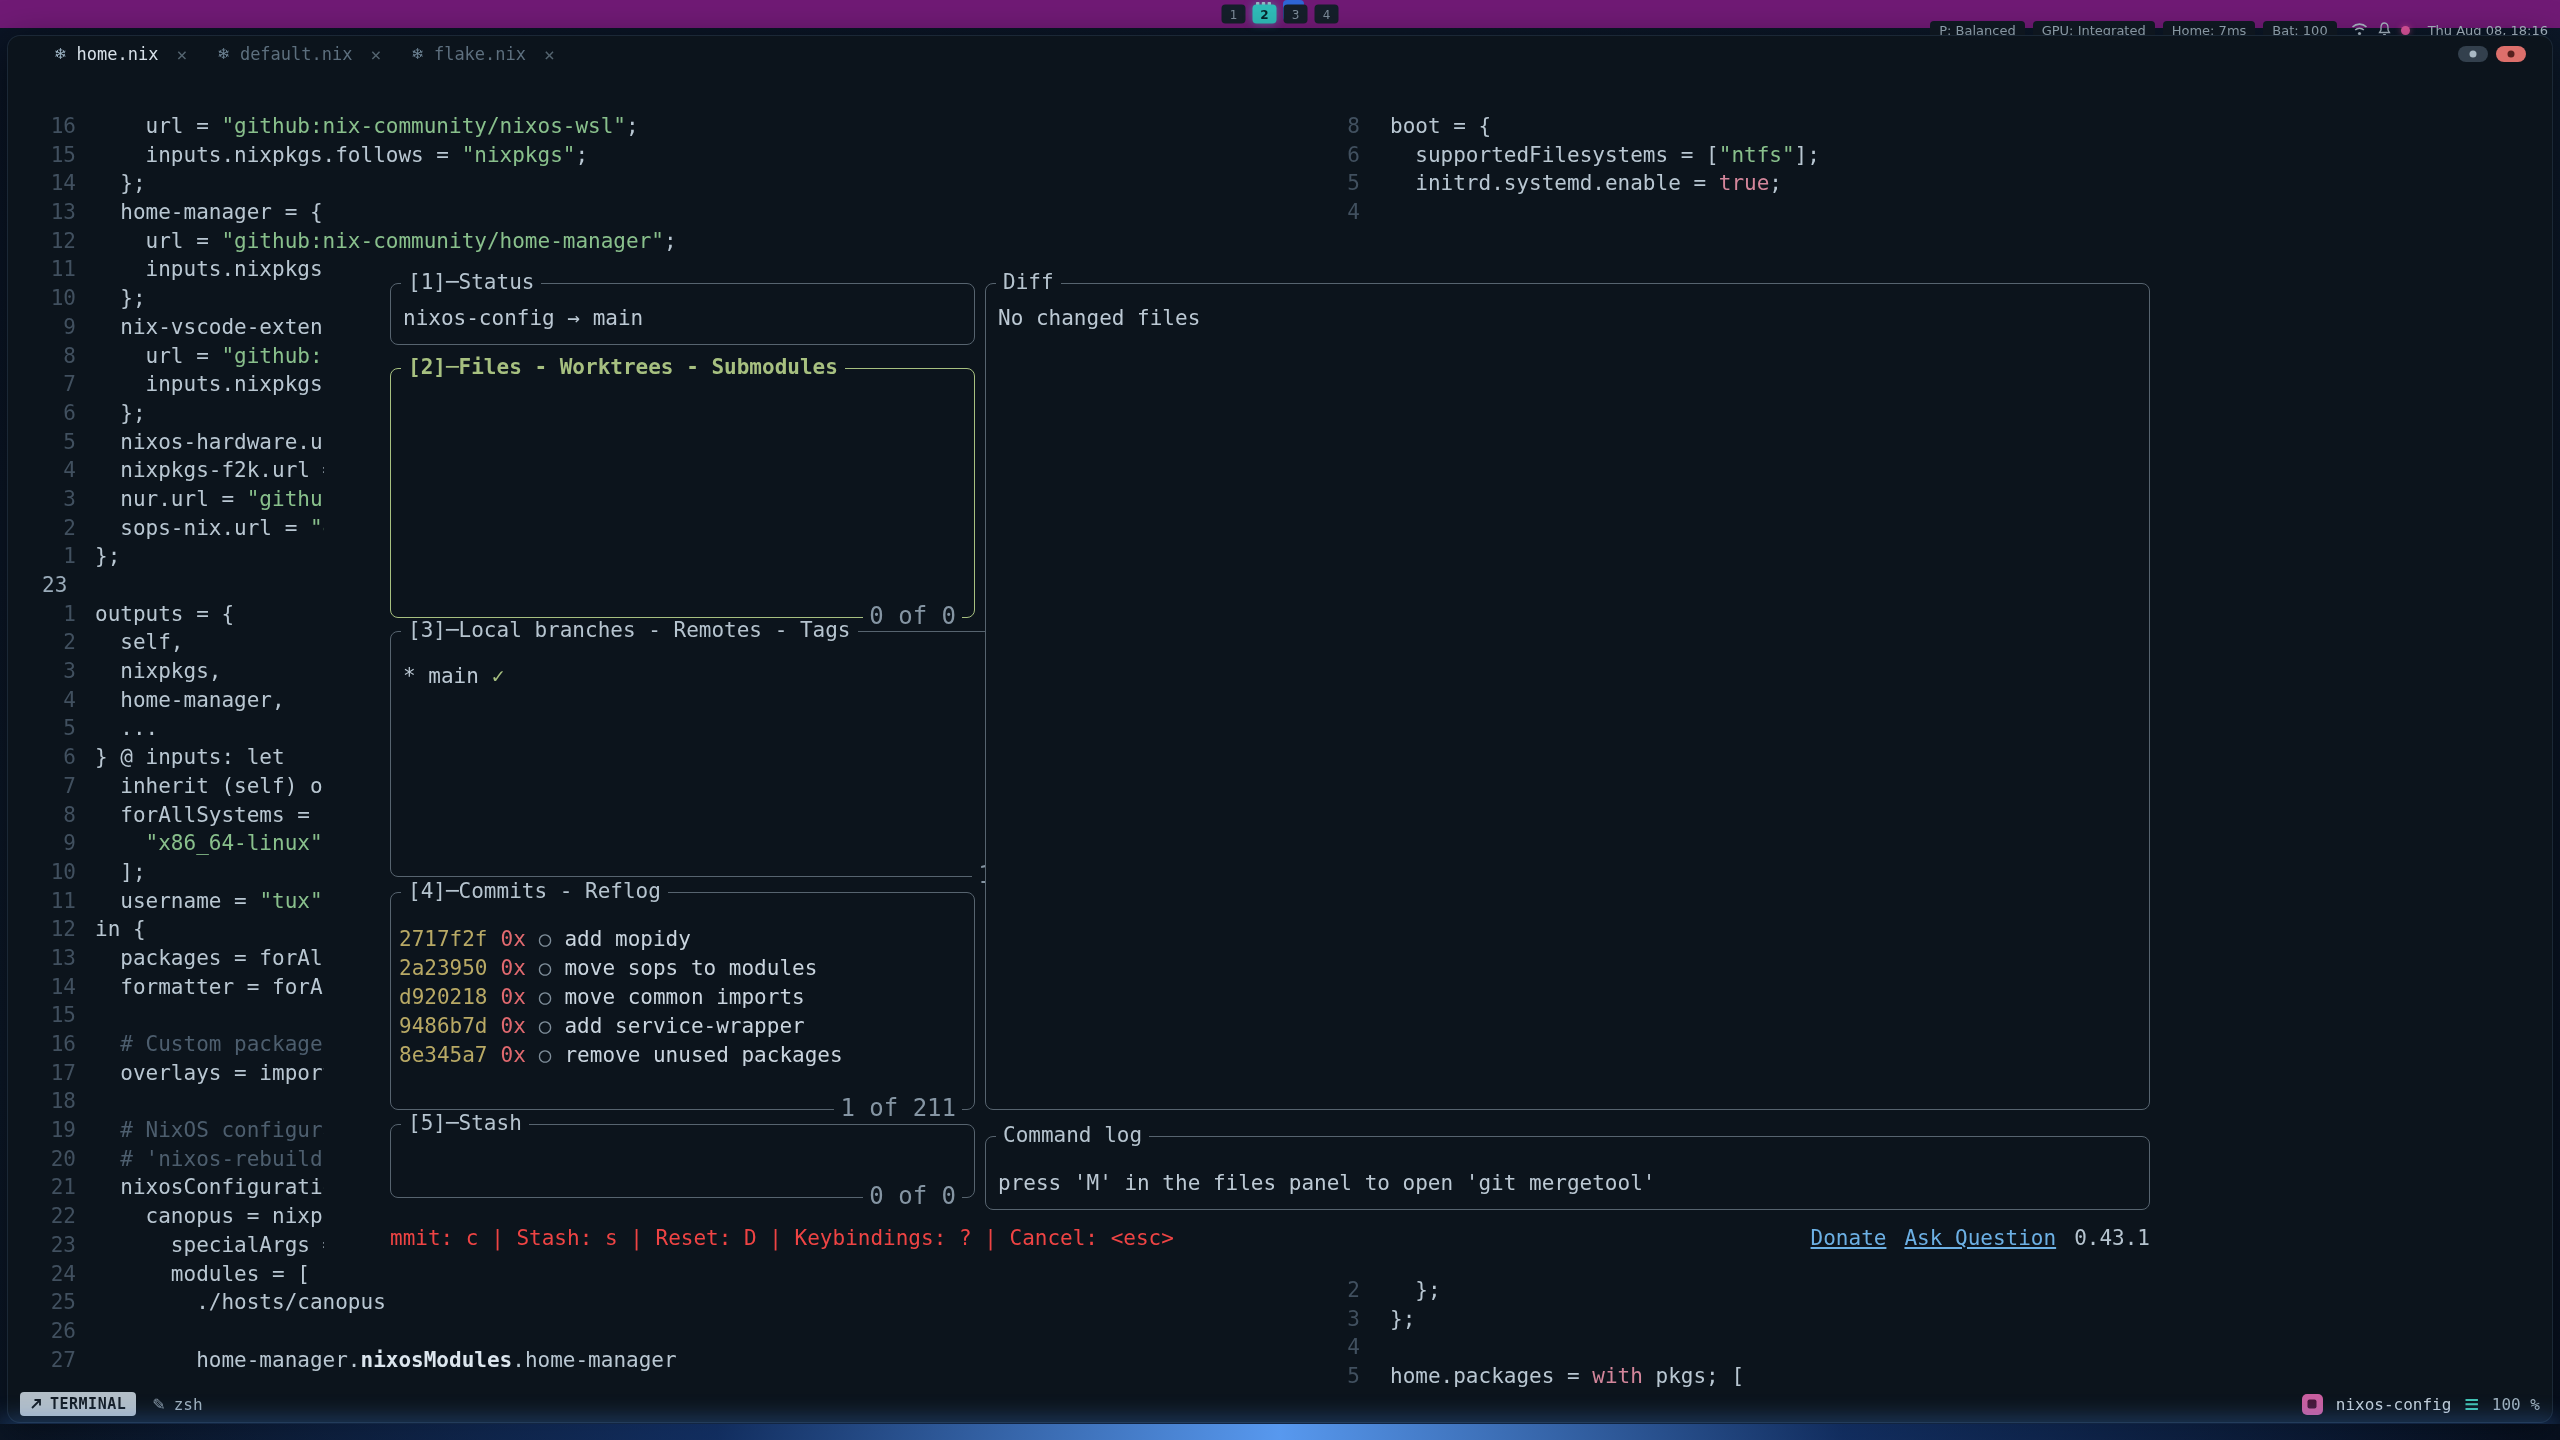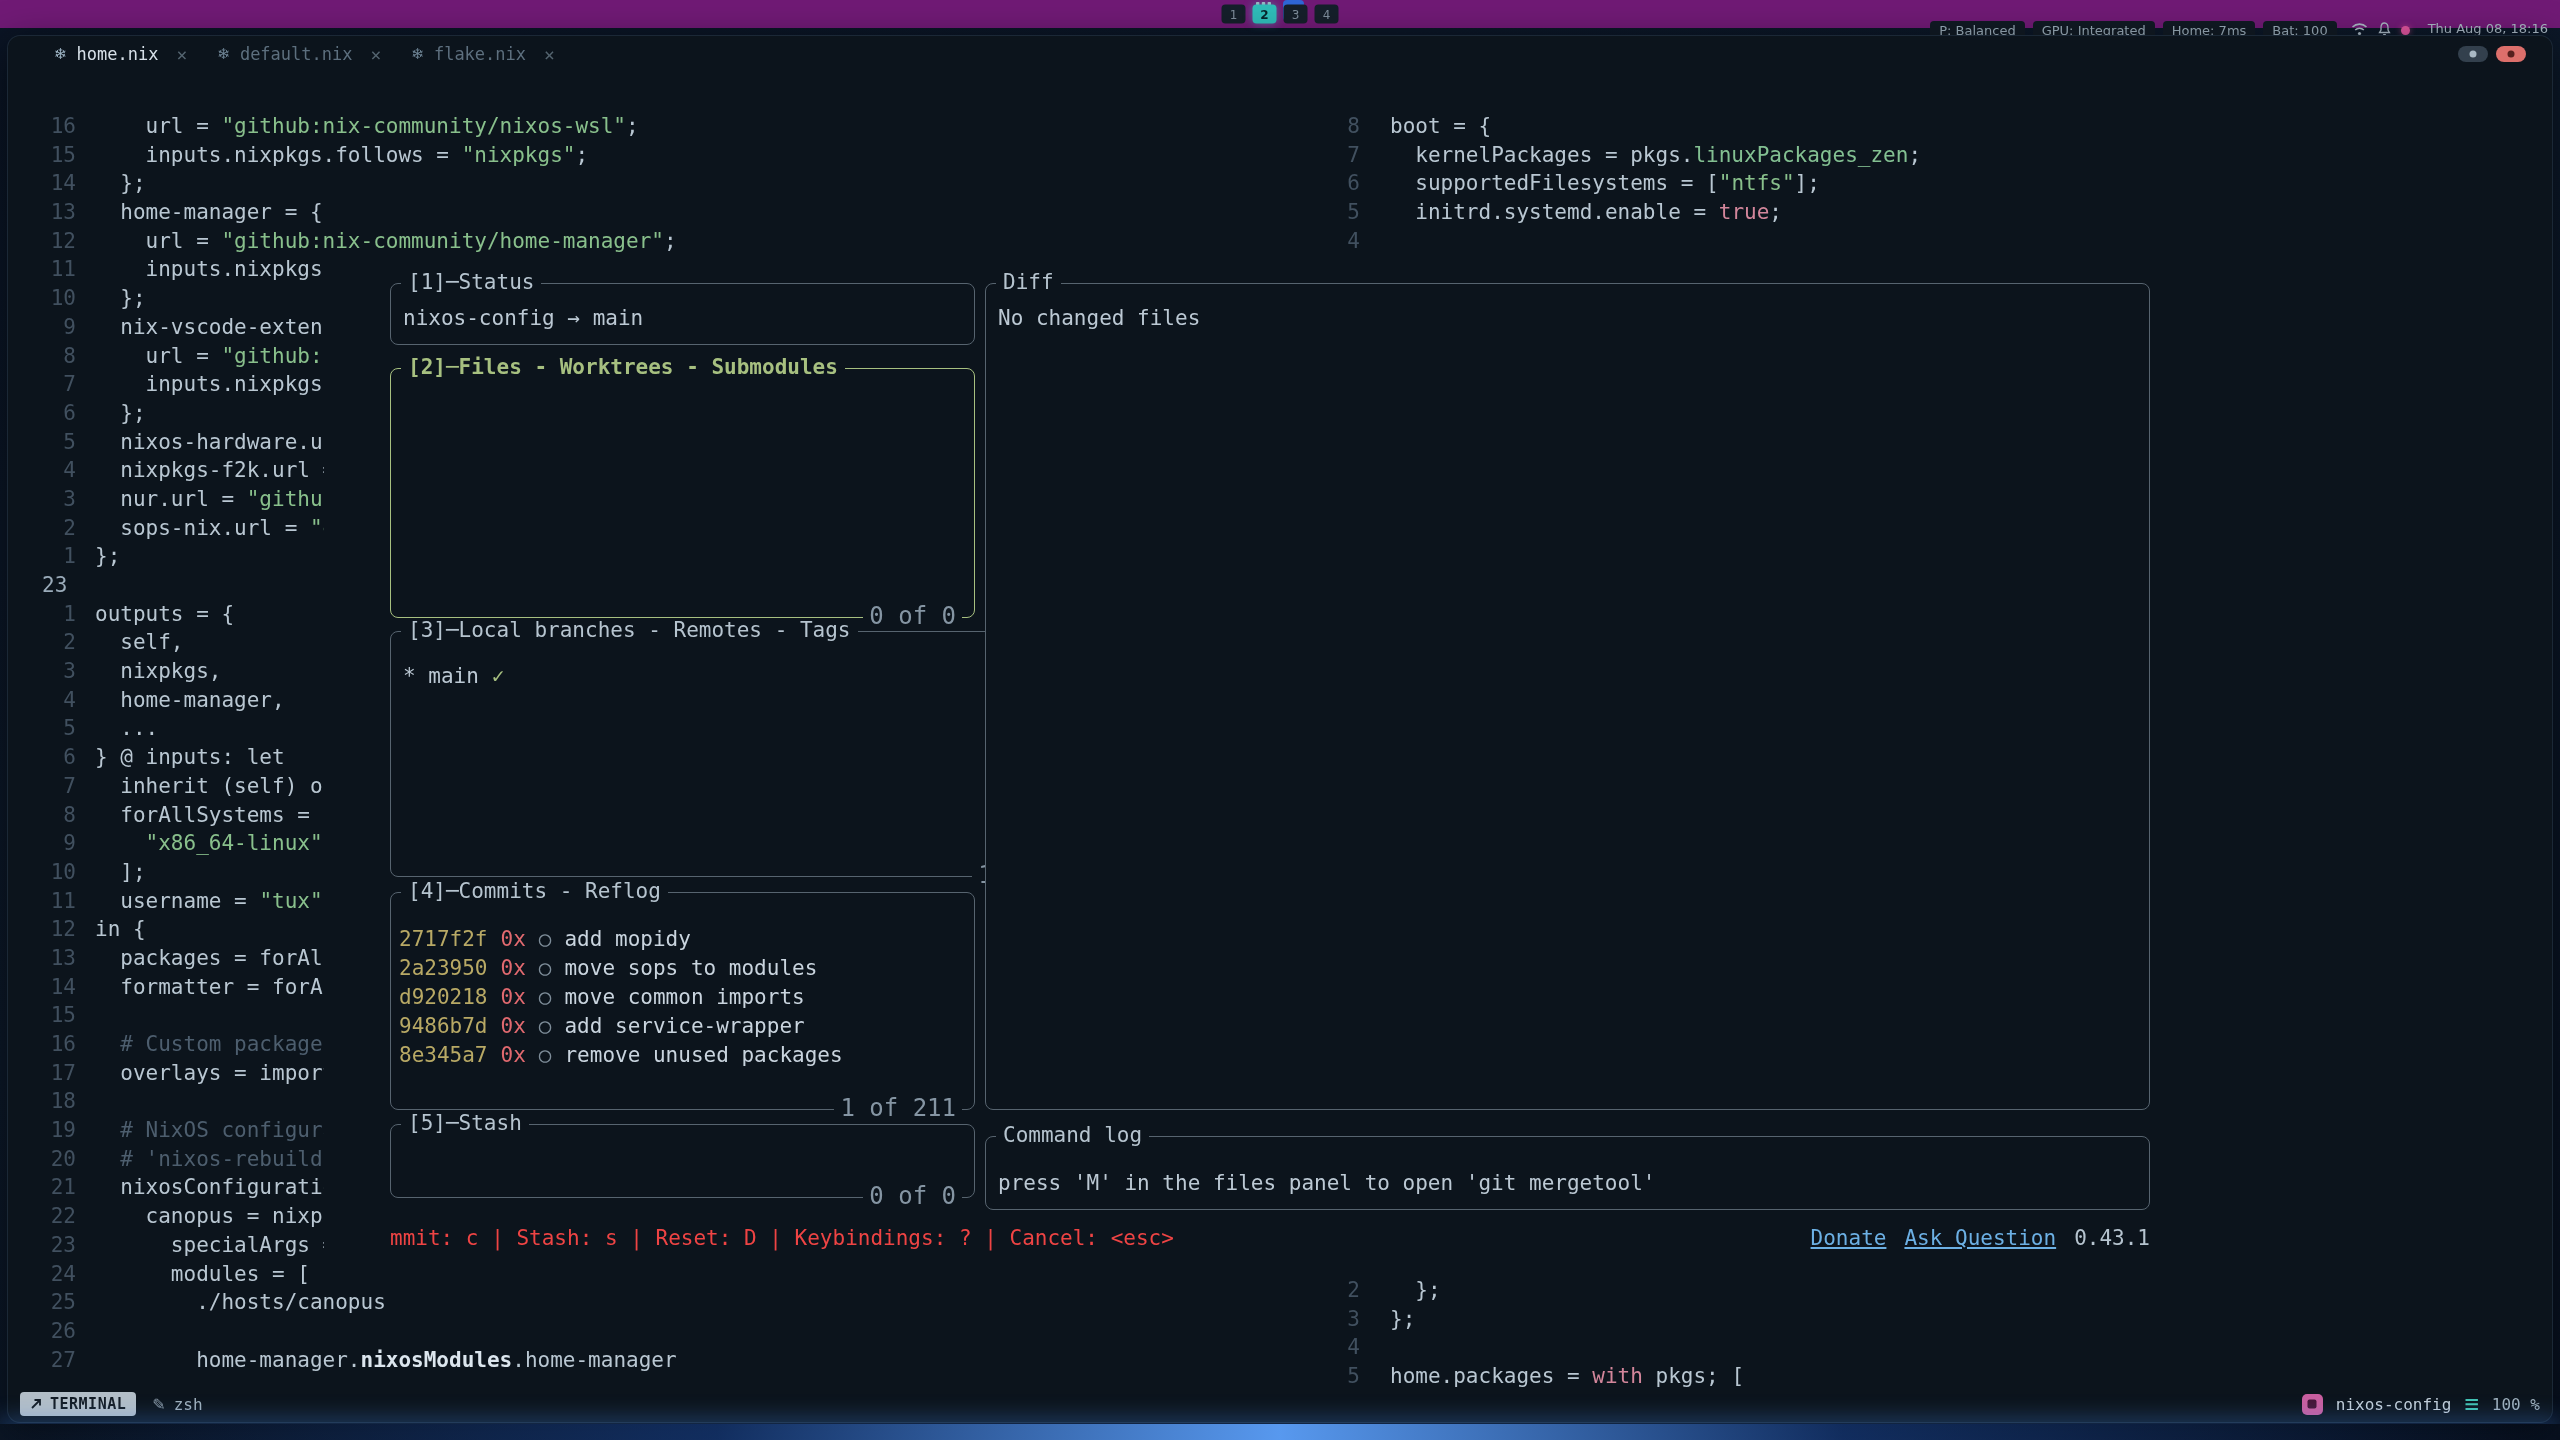--- a/index.html
+++ b/index.html
@@ -32,21 +32,21 @@
     padding:0 12px;
     flex-direction:column;
   }
   .tb-left{display:flex;align-items:center;gap:12px;}
   .logo-badge{width:21px;height:21px;border-radius:4px;background:#2f66d6;color:#e8f0fb;
     font-size:10px;font-weight:bold;display:flex;align-items:center;justify-content:center;letter-spacing:-.5px;}
   #workspaces{position:absolute;left:50%;top:50%;transform:translate(-50%,-50%);display:flex;gap:7px;}
   .ws{width:24px;height:19px;border-radius:4px;background:#151f2a;color:#7e8d9b;
     display:flex;align-items:center;justify-content:center;font-size:12px;}
   .ws.active{background:#2fbdb9;color:#07262c;font-weight:bold;box-shadow:0 0 8px rgba(62,197,192,.55);}
-  .tb-right{margin-left:auto;display:flex;gap:10px;}
+  .tb-right{margin-left:auto;display:flex;align-items:center;gap:10px;}
   .seg{background:#111a24;border-radius:4px;padding:2px 9px;color:#9aacb9;}
   .icon-cluster{display:flex;align-items:center;gap:10px;padding:0 4px;}
   .pink-dot{width:9px;height:9px;border-radius:50%;background:#e0559f;box-shadow:0 0 6px rgba(224,85,159,.6);display:inline-block;}
   .clock{color:#a9b8c4;padding-left:4px;}
   
   #term{
     position:absolute;left:8px;top:36px;width:2544px;height:1386px;
     background:var(--bg);border-radius:12px;overflow:hidden;
     box-shadow:0 0 0 1px #1b2836, 0 10px 40px rgba(0,0,0,.55);
   }
@@ -234,21 +234,20 @@
       <div class="row"><span class="gut">22</span><span class="code"><span class="tk-d">    canopus = nixpk</span></span></div>
       <div class="row"><span class="gut">23</span><span class="code"><span class="tk-d">      specialArgs =</span></span></div>
       <div class="row"><span class="gut">24</span><span class="code"><span class="tk-d">      modules = [</span></span></div>
       <div class="row"><span class="gut">25</span><span class="code"><span class="tk-d">        ./hosts/canopus</span></span></div>
       <div class="row"><span class="gut">26</span><span class="code"></span></div>
       <div class="row"><span class="gut">27</span><span class="code"><span class="tk-d">        home-manager.</span><span class="tk-b">nixosModules</span><span class="tk-d">.home-manager</span></span></div>
     </div>
 
   <div class="pane rpane" id="right-top-lines" style="left:1316px;top:76px;">
       <div class="row"><span class="gut">8</span><span class="code"><span class="tk-d">boot = {</span></span></div>
-      <div class="row"><span class="gut">7</span><span class="code"><span class="tk-d">  kernelPackages = pkgs.</span><span class="tk-t">linuxPackages_zen</span><span class="tk-d">;</span></span></div>
       <div class="row"><span class="gut">6</span><span class="code"><span class="tk-d">  supportedFilesystems = [</span><span class="tk-s">"ntfs"</span><span class="tk-d">];</span></span></div>
       <div class="row"><span class="gut">5</span><span class="code"><span class="tk-d">  initrd.systemd.enable = </span><span class="tk-k">true</span><span class="tk-d">;</span></span></div>
       <div class="row"><span class="gut">4</span><span class="code"></span></div>
     </div>
   <div class="pane rpane" id="right-bottom-lines" style="left:1316px;top:1240px;">
       <div class="row"><span class="gut">2</span><span class="code"><span class="tk-d">  };</span></span></div>
       <div class="row"><span class="gut">3</span><span class="code"><span class="tk-d">};</span></span></div>
       <div class="row"><span class="gut">4</span><span class="code"></span></div>
       <div class="row"><span class="gut">5</span><span class="code"><span class="tk-d">home.packages = </span><span class="tk-k">with</span><span class="tk-d"> pkgs; [</span></span></div>
     </div>

